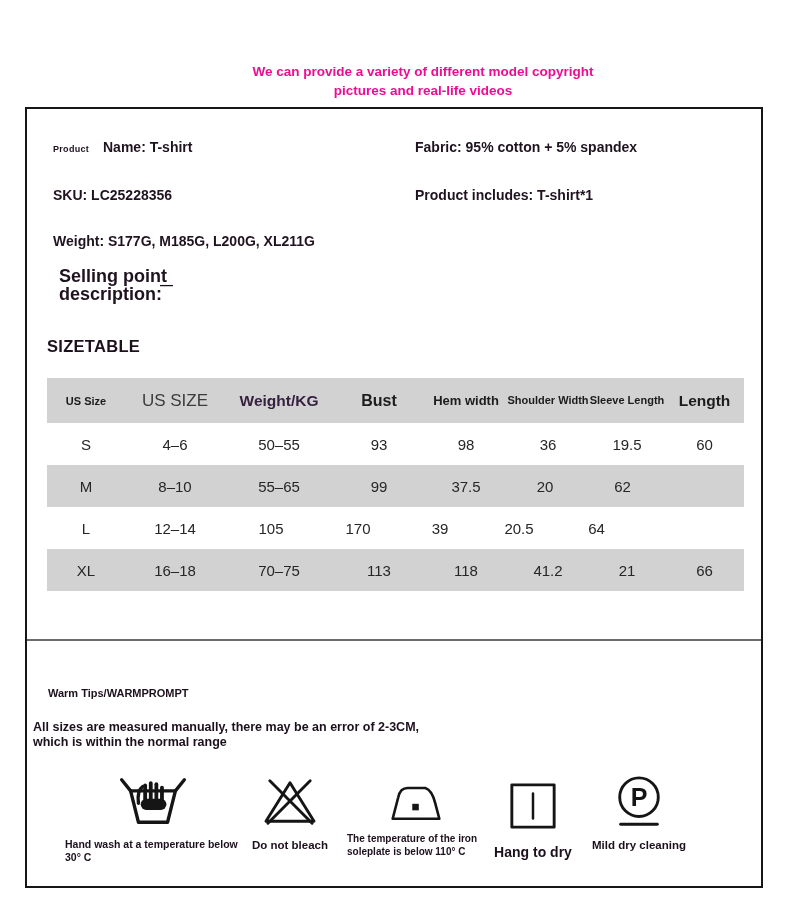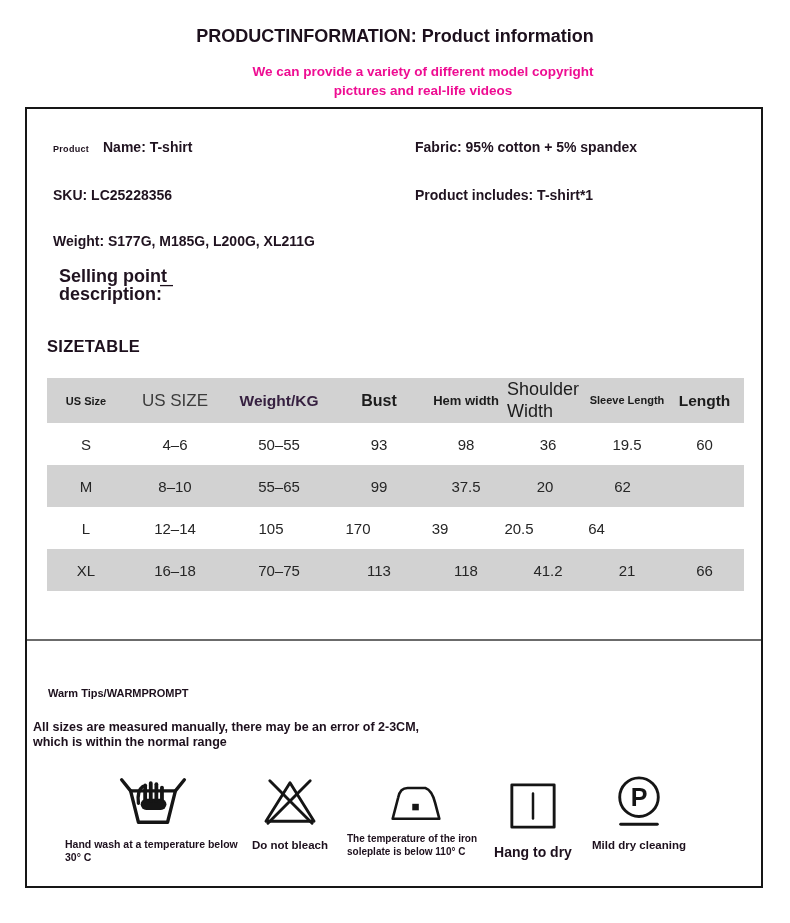--- a/index.html
+++ b/index.html
@@ -39,21 +39,21 @@
   .trow-stripe { background:#d2d2d2; }
   .tcell { display:flex; align-items:center; justify-content:center; text-align:center;
     font-size:15px; color:#262626; }
   .c0{width:78px;} .c1{width:100px;} .c2{width:108px;} .c3{width:92px;}
   .c4{width:82px;} .c5{width:82px;} .c6{width:76px;} .c7{width:79px;}
   .h0{font-size:11px; font-weight:bold; color:#1c1c1c;}
   .h1{font-size:17px; font-weight:normal; color:#3c3c3c;}
   .h2{font-size:15.5px; font-weight:bold; color:#362040;}
   .h3{font-size:16px; font-weight:bold; color:#1c1c1c;}
   .h4{font-size:13px; font-weight:bold; color:#1c1c1c;}
-  .h5{font-size:18px; font-weight:normal; color:#1c1c1c; line-height:1.2;}
+  .h5{font-size:11px; font-weight:bold; color:#1c1c1c; line-height:1.2;}
   .h5 span, .h6 span { display:inline-block; text-align:left; }
   .h6{font-size:11px; font-weight:bold; color:#1c1c1c; line-height:1.25;}
   .h7{font-size:15.5px; font-weight:bold; color:#1c1c1c;}
 
   .divider { left:0; top:530px; width:100%; height:2px; background:#6b6b6b; }
 
   .warm-heading { left:21px; top:578px; font-size:11px; font-weight:bold; color:#1d101d; }
   .warm-body { left:6px; top:611px; font-size:12.5px; font-weight:bold; line-height:15px; color:#1d101d; }
   .warm-body div { white-space:nowrap; }
 
@@ -73,21 +73,20 @@
   .g4 .care-label { margin-top:13px; font-size:14px; }
   .g5 { left:547px; top:666px; width:130px; }
   .g5 .care-label { margin-top:10px; font-size:11.5px; }
   .ic { stroke:#151515; fill:none; stroke-linecap:round; stroke-linejoin:round; }
 </style>
 </head>
 <body>
 
 <div class="canvas">
 
-  <div class="abs page-title">PRODUCTINFORMATION: Product information</div>
   <div class="abs page-subtitle">
     <div>We can provide a variety of different model copyright</div>
     <div>pictures and real-life videos</div>
   </div>
 
   <div class="abs info-box">
 
     <div class="abs mini-label">Product</div>
     <div class="abs field f-name">Name: T-shirt</div>
     <div class="abs field f-fabric">Fabric: 95% cotton + 5% spandex</div>

